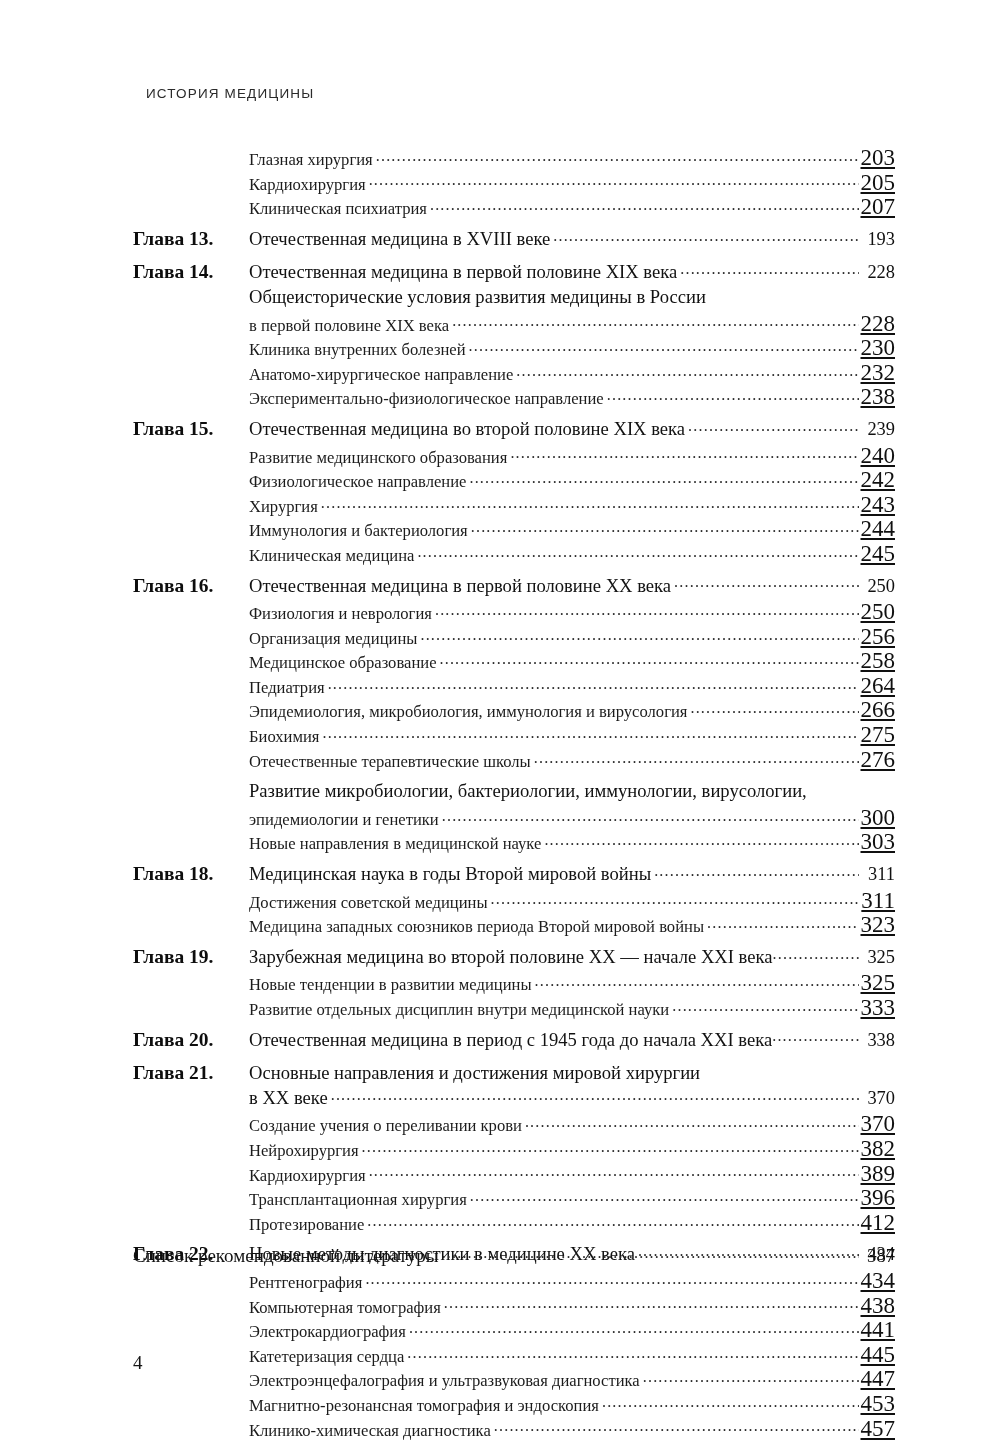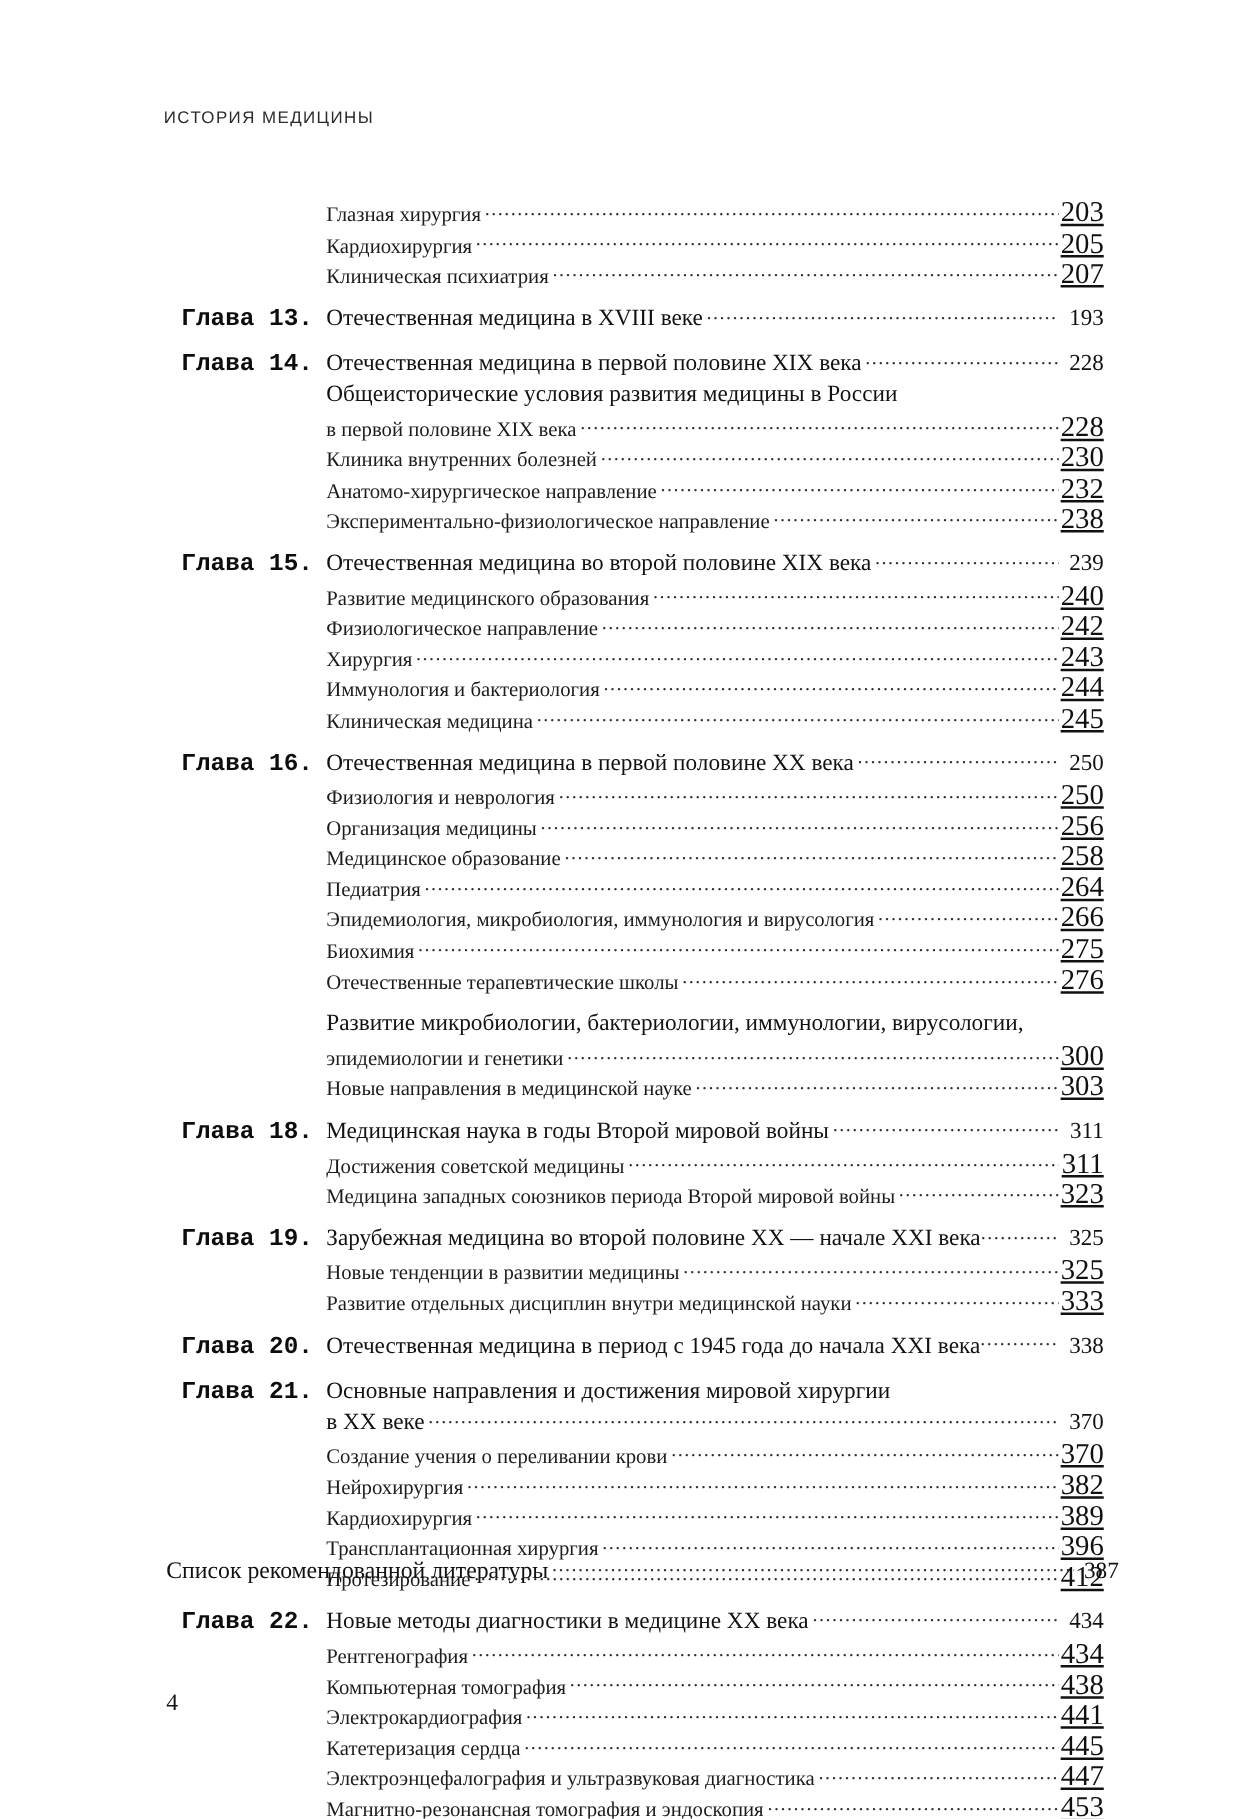--- a/index.html
+++ b/index.html
@@ -17,55 +17,55 @@
     width: 1000px;
     height: 1455px;
     background: #ffffff;
     overflow: hidden;
     box-sizing: border-box;
   }
 
   
   #running-head {
     position: absolute;
-    left: 131px;
+    left: 146px;
     top: 86px;
     font-family: "Liberation Sans", "DejaVu Sans", sans-serif;
     font-size: 13.5px;
     letter-spacing: 1.15px;
     color: #2a2a2a;
     white-space: nowrap;
   }
 
   
   #toc {
     position: absolute;
     left: 133px;
     top: 146px;
     width: 762px;
   }
 
   .toc-group {
-    margin: 12px;
+    margin: 0;
   }
   .toc-group + .toc-group {
     margin-top: 9px;
   }
 
   .toc-row {
     display: flex;
     align-items: baseline;
     width: 100%;
     line-height: 1.0;
     height: 24.6px;
   }
 
   .chapter-label {
     flex: 0 0 116px;
-    font-family: Liberation Mono, monospace;
+    font-family: Liberation Serif, serif;
     font-weight: bold;
     font-size: 19.5px;
     color: #0d0d0d;
     white-space: nowrap;
   }
   .chapter-label.blank {
     
   }
 
   .entry {

